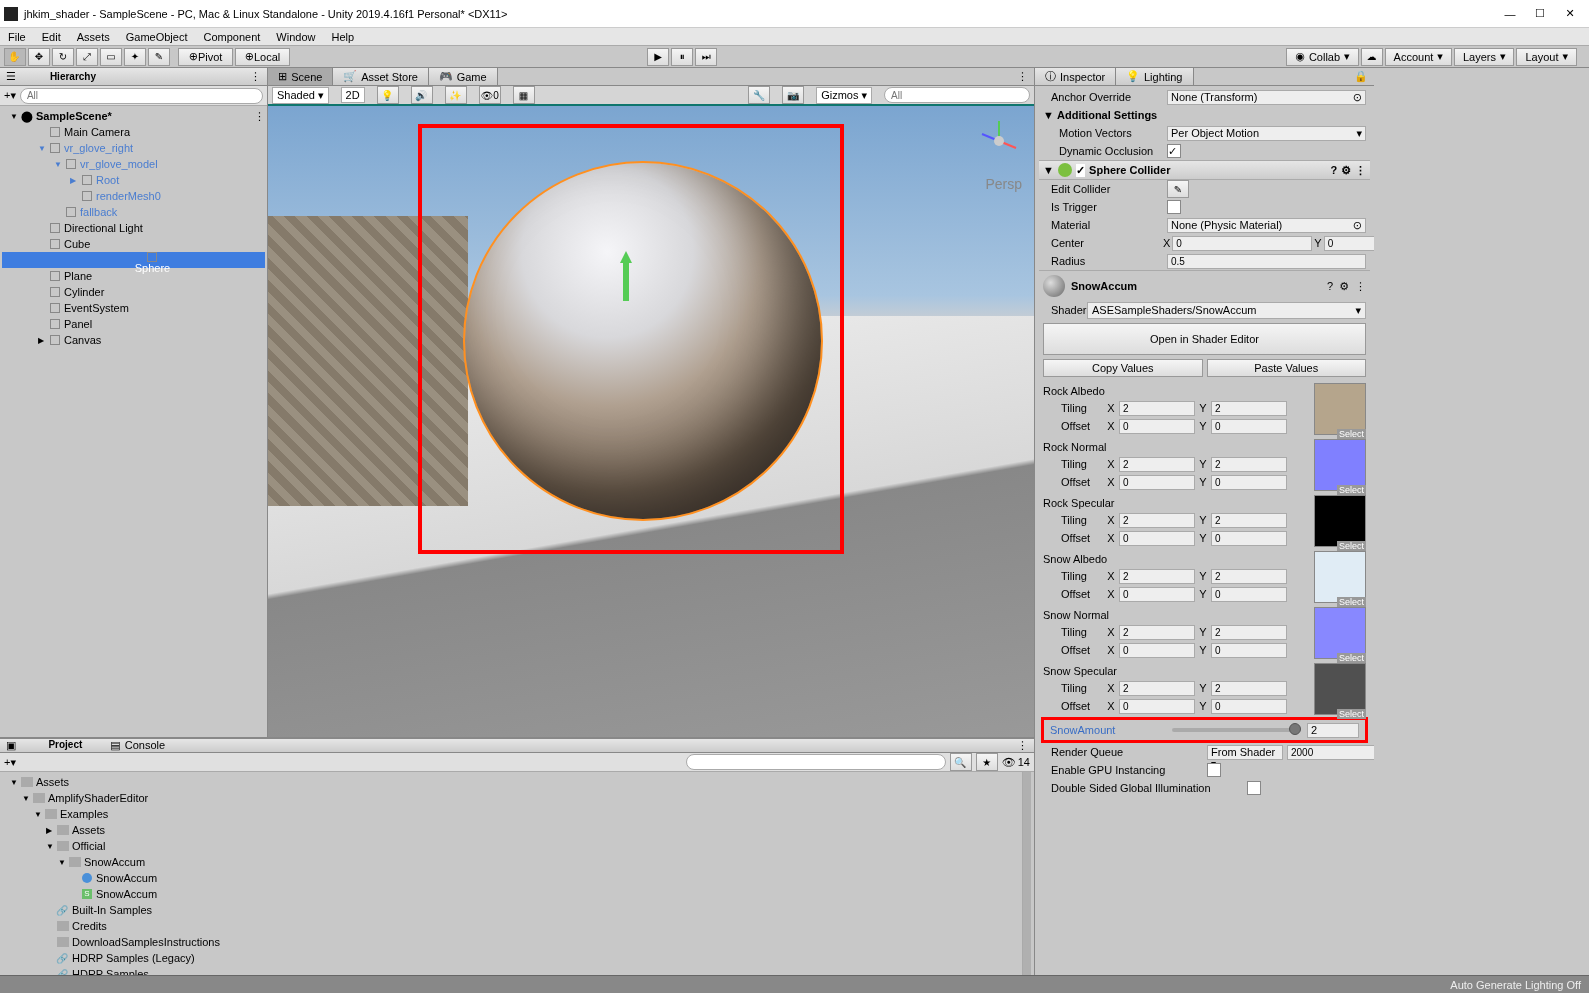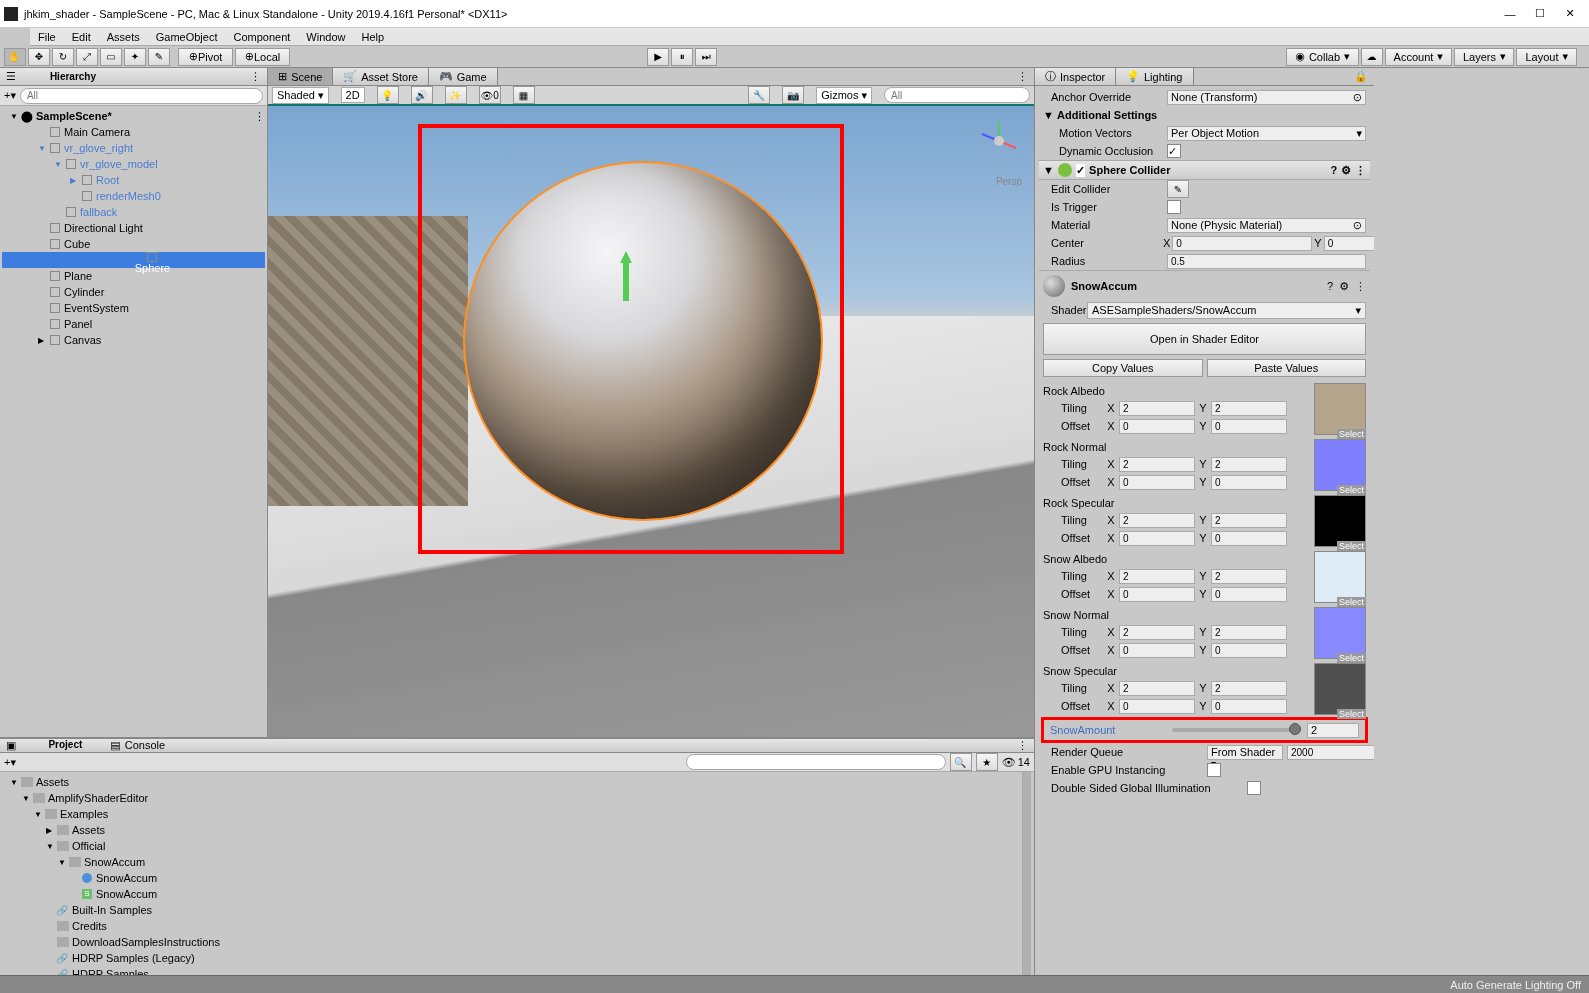--- a/index.html
+++ b/index.html
@@ -2,21 +2,21 @@
 <html><head>
 <meta charset="utf-8">
 <style>
 * { margin: 0; padding: 0; box-sizing: border-box; font-family: 'Segoe UI', Arial, sans-serif; font-size: 11px; }
 body { width: 1589px; height: 993px; background: #c8c8c8; overflow: hidden; display: flex; flex-direction: column; }
 .title-bar { height: 28px; background: #fff; display: flex; align-items: center; padding: 0 4px; border-bottom: 1px solid #ccc; }
 .title-bar .app-icon { width: 14px; height: 14px; background: #222; margin-right: 6px; }
 .title-bar .title { flex: 1; font-size: 11px; }
 .title-bar .win-btns { display: flex; gap: 16px; padding-right: 8px; }
 .title-bar .win-btn { width: 14px; height: 14px; display: flex; align-items: center; justify-content: center; cursor: pointer; }
-.menu-bar { height: 18px; background: #e6e6e6; display: flex; align-items: center; padding: 0 8px; gap: 16px; border-bottom: 1px solid #aaa; margin-left: 30px; }
+.menu-bar { height: 18px; background: #e6e6e6; display: flex; align-items: center; padding: 0 8px; gap: 16px; border-bottom: 1px solid #aaa; }
 .menu-bar .menu-item { cursor: pointer; font-size: 11px; }
 .toolbar { height: 22px; background: #c8c8c8; display: flex; align-items: center; padding: 0 4px; border-bottom: 1px solid #888; }
 .tool-group { display: flex; gap: 2px; margin-right: 8px; }
 .tool-btn { width: 22px; height: 18px; background: linear-gradient(#f5f5f5,#ddd); border: 1px solid #999; display: flex; align-items: center; justify-content: center; cursor: pointer; font-size: 10px; }
 .tool-btn.active { background: #b8b8b8; }
 .pivot-btn { width: 55px; height: 18px; background: linear-gradient(#f5f5f5,#ddd); border: 1px solid #999; display: flex; align-items: center; justify-content: center; cursor: pointer; }
 .main-area { flex: 1; display: flex; }
 .left-panel { width: 268px; display: flex; flex-direction: column; border-right: 1px solid #888; }
 .panel-header { height: 18px; background: linear-gradient(#e6e6e6,#ccc); border-bottom: 1px solid #888; display: flex; align-items: center; padding: 0 6px; gap: 6px; }
 .panel-header .tab-lbl { font-weight: bold; font-size: 10px; padding-left: 28px; }
@@ -35,21 +35,21 @@
 .scene-tab { padding: 2px 10px; background: linear-gradient(#e6e6e6,#ccc); border-right: 1px solid #888; cursor: pointer; display: flex; align-items: center; gap: 4px; }
 .scene-tab.active { background: #aaa; }
 .scene-toolbar { height: 20px; background: #d5d5d5; display: flex; align-items: center; padding: 0 4px; gap: 12px; border-bottom: 2px solid #0f766e; }
 .scene-toolbar .sel { background: #fff; border: 1px solid #aaa; padding: 1px 4px; cursor: pointer; }
 .scene-view { flex: 1; position: relative; background: linear-gradient(#7ba5d0 0%, #a8c5e0 30%, #d0d0d0 35%, #c0c0c0 100%); overflow: hidden; }
 .red-highlight { position: absolute; border: 4px solid #ff0000; pointer-events: none; }
 .sphere-obj { position: absolute; border-radius: 50%; background: radial-gradient(circle at 40% 25%, #f5f5f8 0%, #d8d8db 25%, #b0a090 45%, #706050 70%, #403530 100%); border: 2px solid #ff9020; box-shadow: inset -30px -30px 60px rgba(0,0,0,0.4); }
 .wall-obj { position: absolute; background: #a09688; }
 .floor-obj { position: absolute; background: #e8e8e8; }
 .gizmo-axis { position: absolute; top: 10px; right: 10px; width: 50px; height: 50px; }
-.persp-lbl { position: absolute; top: 70px; right: 12px; font-size: 10px; color: #888; }
+.persp-lbl { position: absolute; top: 70px; right: 12px; font-size: 14px; color: #888; }
 .bottom-panel { height: 238px; border-top: 2px solid #888; display: flex; flex-direction: column; }
 .project-content { flex: 1; display: flex; background: #c8c8c8; }
 .project-tree { width: 1023px; overflow-y: auto; padding: 2px; border-right: 1px solid #aaa; }
 .project-slider { width: 8px; background: #b0b0b0; }
 .right-panel { width: 340px; background: #c8c8c8; border-left: 1px solid #888; display: flex; flex-direction: column; overflow-y: auto; }
 .inspector-tabs { height: 18px; display: flex; background: #c8c8c8; border-bottom: 1px solid #888; }
 .inspector-tab { padding: 2px 10px; background: linear-gradient(#e6e6e6,#ccc); border-right: 1px solid #888; cursor: pointer; display: flex; align-items: center; gap: 4px; }
 .inspector-content { flex: 1; overflow-y: auto; padding: 2px 4px; }
 .prop-row { display: flex; align-items: center; height: 18px; padding: 0 4px; gap: 4px; }
 .prop-row .lbl { flex: 0 0 120px; font-size: 11px; padding-left: 8px; }

